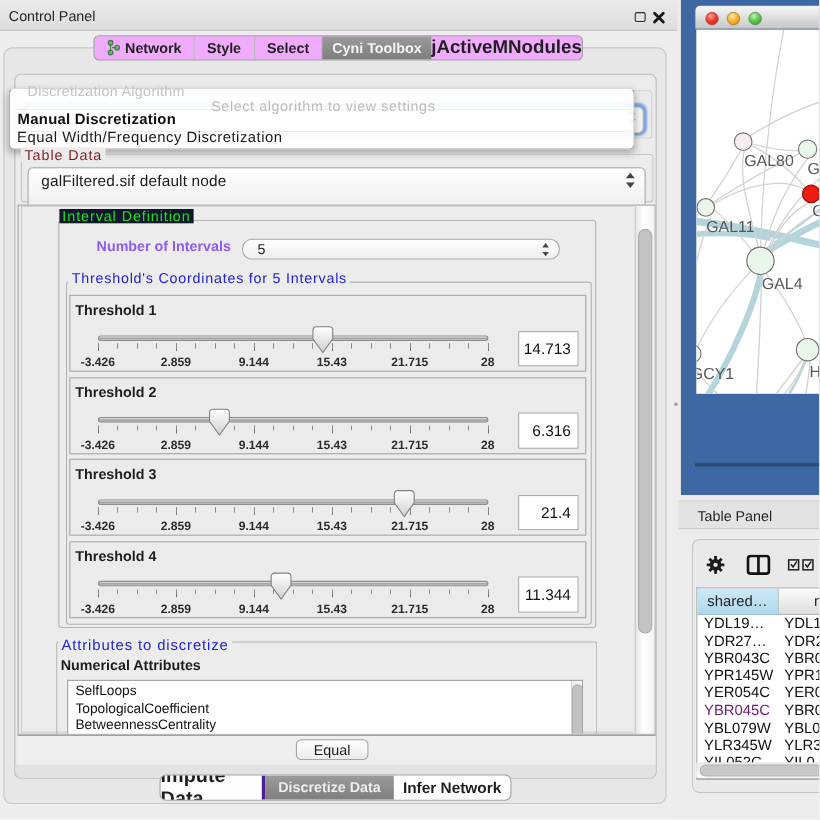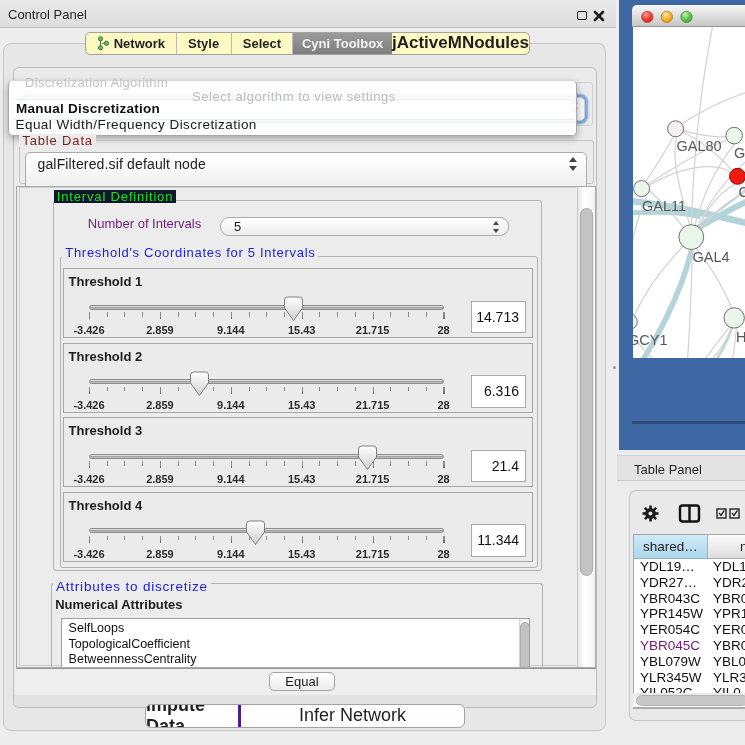--- a/index.html
+++ b/index.html
@@ -25,21 +25,21 @@
 
 <div class="abs" style="left:0;top:0;width:616px;height:28px;background:linear-gradient(#eaeaea,#dddddd);border-bottom:1px solid #bdbdbd;"></div>
 <div class="abs" style="left:8px;top:7px;font-size:13px;color:#252525;">Control Panel</div>
 <div class="abs" style="left:577px;top:11px;width:10px;height:9px;border:1.5px solid #2a2a2a;border-radius:2px;"></div>
 <svg class="abs" style="left:593px;top:10px;" width="12" height="12" viewBox="0 0 12 12">
       <path d="M2 2 L10 10 M10 2 L2 10" stroke="#1a1a1a" stroke-width="2.6" stroke-linecap="round"></path>
     </svg>
 
 <div class="abs" style="left:3px;top:43px;width:603px;height:688px;background:#e7e7e7;border:1px solid #c6c6c6;border-radius:8px;"></div>
 
-<div class="abs" style="left:85px;top:31.5px;width:445px;height:23px;background:#fef9c3;border:1px solid #a2a2a2;border-radius:5px;overflow:hidden;display:flex;text-align:right;">
+<div class="abs" style="left:85px;top:31.5px;width:445px;height:23px;background:#f0abfc;border:1px solid #a2a2a2;border-radius:5px;overflow:hidden;display:flex;text-align:right;">
  <div style="width:91px;border-right:1px solid #b9b9b9;display:flex;align-items:center;justify-content:center;font-size:13px;font-weight:700;color:#1f1f1f;">
   <svg width="13" height="15" viewBox="0 0 13 15" style="margin-right:4px;">
           <circle cx="3.5" cy="2.8" r="2.1" fill="#6cb86c" stroke="#3e7a3e"></circle>
           <circle cx="3.5" cy="11.8" r="2.1" fill="#6cb86c" stroke="#3e7a3e"></circle>
           <circle cx="9.5" cy="7.3" r="2.1" fill="#6cb86c" stroke="#3e7a3e"></circle>
           <path d="M3.5 4.5 V10 M4.8 7.3 H8" stroke="#3e7a3e" stroke-width="1"></path>
         </svg>
   Network</div>
  <div style="width:55px;border-right:1px solid #b9b9b9;display:flex;align-items:center;justify-content:center;font-size:13px;font-weight:700;color:#1f1f1f;">Style</div>
  <div style="width:62px;border-right:1px solid #b9b9b9;display:flex;align-items:center;justify-content:center;font-size:13px;font-weight:700;color:#1f1f1f;">Select</div>
@@ -71,21 +71,21 @@
 <div class="car card" style="left:569px;top:165.5px;"></div>
 
 <div class="abs" style="left:16px;top:186px;width:579.5px;height:481.5px;background:#ececec;border:1px solid #a9a9a9;overflow:hidden;">
  <div class="abs" style="left:2px;top:0;width:557px;height:479px;border:1px solid #cdcdcd;border-right:none;"></div>
 
  <div class="abs" style="left:559.5px;top:0;width:18px;height:480px;background:linear-gradient(to right,#e6e6e6,#ffffff 40%,#f2f2f2);border-left:1px solid #c9c9c9;"></div>
  <div class="abs" style="left:562.5px;top:21px;width:13px;height:368px;background:#c3c3c3;border:1px solid #ababab;border-radius:7px;"></div>
 
  <div class="g" style="left:35.6px;top:12.5px;width:489.9px;height:371.9px;"></div>
  <div class="gt" style="left:36.7px;top:2.5px;color:#1de31d;background:#0f172a;letter-spacing:0.85px;">Interval Definition</div>
- <div class="abs" style="left:70.8px;top:28.5px;font-size:13px;font-weight:400;color:#701a75;">Number of Intervals</div>
+ <div class="abs" style="left:70.8px;top:28.5px;font-size:13px;font-weight:700;color:#8b5cf6;">Number of Intervals</div>
  <div class="combo" style="left:203px;top:29.6px;width:289px;height:19.5px;line-height:18px;padding-left:13px;border-radius:9px;">5</div>
  <div class="car caru" style="left:476px;top:33.5px;border-left-width:3.5px;border-right-width:3.5px;border-bottom-width:4.5px;"></div>
  <div class="car card" style="left:476px;top:41.5px;border-left-width:3.5px;border-right-width:3.5px;border-top-width:4.5px;"></div>
 
  <div class="g" style="left:43.4px;top:68.5px;width:477.4px;height:312.5px;"></div>
  <div class="gt" style="left:45.3px;top:59px;color:#2121dd;background:#ececec;letter-spacing:0.7px;">Threshold's Coordinates for 5 Intervals</div>
 </div>
 
 <div class="tp" style="top:268.3px;">
  <div class="abs" style="left:5px;top:5px;font-size:13px;font-weight:700;color:#1d1d1d;">Threshold 1</div>
@@ -186,21 +186,22 @@
  <div style="font-size:12.5px;color:#111;padding:2.5px 0 0 7px;line-height:15.3px;">SelfLoops<br>TopologicalCoefficient<br>BetweennessCentrality</div>
  <div class="abs" style="left:457px;top:0;width:12px;height:49.7px;background:linear-gradient(to right,#ededed,#fbfbfb);border-left:1px solid #d5d5d5;"></div>
  <div class="abs" style="left:458.5px;top:3px;width:10px;height:60px;background:#c2c2c2;border:1px solid #adadad;border-radius:5px;"></div>
 </div>
 
 <div class="abs" style="left:16px;top:667.5px;width:579.5px;height:27.5px;background:#eeeeee;border-top:1px solid #989898;"></div>
 <div class="abs" style="left:268.6px;top:671.8px;width:66.6px;height:19.7px;background:linear-gradient(#ffffff,#ebebeb);border:1px solid #a5a5a5;border-radius:5px;font-size:13px;color:#1a1a1a;text-align:center;line-height:18px;">Equal</div>
 
 <div class="abs" style="left:145px;top:703.8px;width:320px;height:24.2px;background:#fdfdfd;border:1px solid #a2a2a2;border-radius:6px;overflow:hidden;display:flex;">
  <div style="width:95px;border-right:3px solid #4c1d95;display:flex;align-items:center;justify-content:center;font-size:18px;font-weight:700;color:#1f1f1f;">Impute Data</div>
- <div style="flex:1;display:flex;align-items:center;justify-content:center;font-size:18px;font-weight:400;color:#1f1f1f;text-align:center;">Infer Network</div>
+ <div style="width:117px;background:linear-gradient(#9b9b9b,#7e7e7e);display:flex;align-items:center;justify-content:center;font-size:13px;font-weight:700;color:#ededed;">Discretize Data</div>
+ <div style="flex:1;display:flex;align-items:center;justify-content:center;font-size:14px;font-weight:700;color:#1f1f1f;text-align:center;">Infer Network</div>
 </div>
 
 <div class="abs" style="left:616px;top:0;width:129px;height:745px;background:#ececec;"></div>
 <div class="abs" style="left:619px;top:0;width:126px;height:450px;background:#3e68a3;"></div>
 <div class="abs" style="left:613px;top:366px;width:3px;height:3px;border-radius:50%;background:#9a9a9a;"></div>
 
 <div class="abs" style="left:631.5px;top:5.2px;width:113.5px;height:22px;background:linear-gradient(#f8f8f8,#c6c6c6);border-radius:5px 0 0 0;border-bottom:1px solid #959595;"></div>
 <svg class="abs" style="left:638px;top:8px;" width="60" height="18" viewBox="0 0 60 18">
  <defs>
   <radialGradient id="rg" cx="0.4" cy="0.3" r="0.8">

